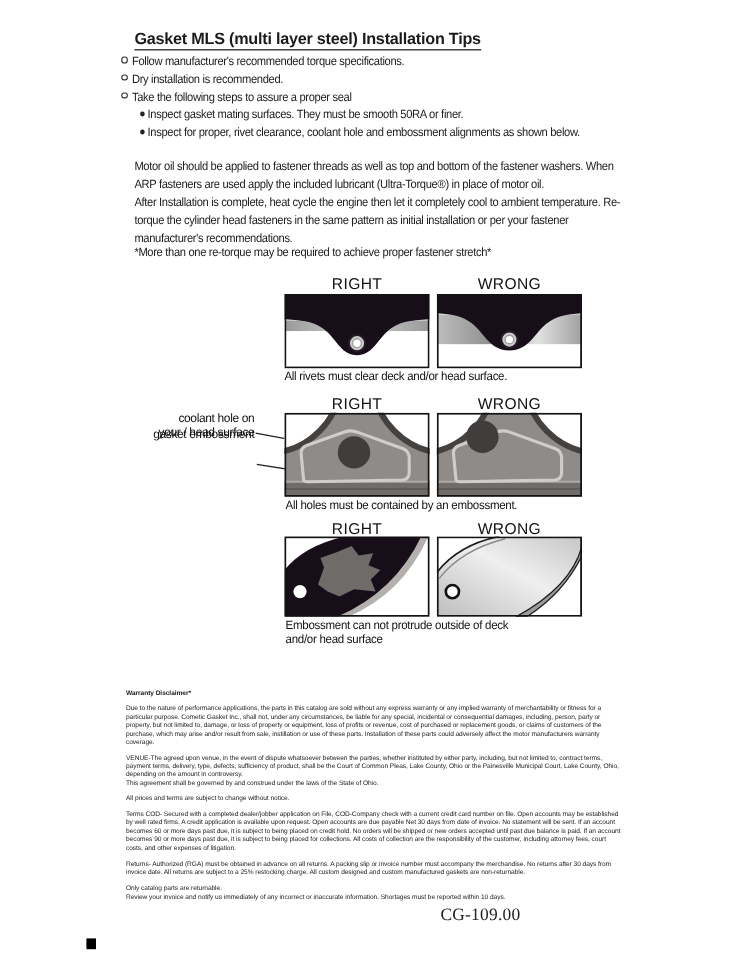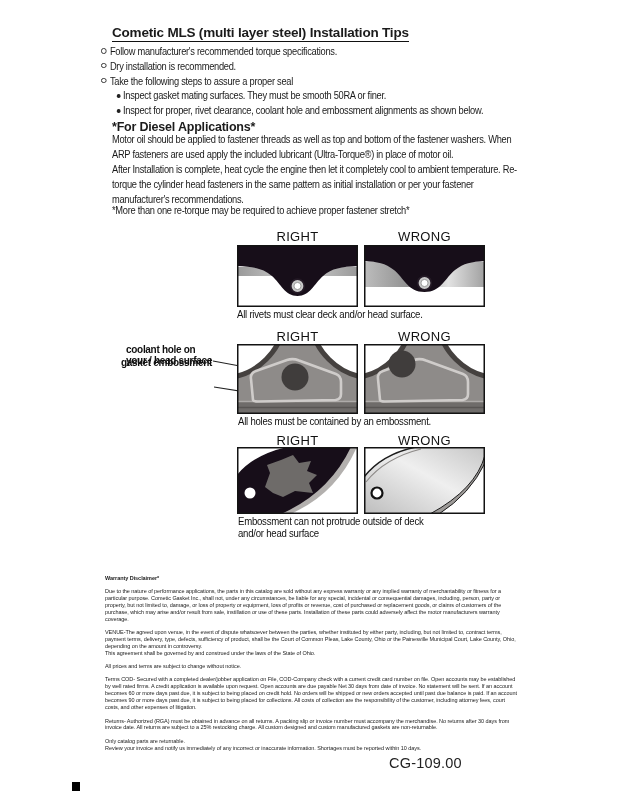--- a/index.html
+++ b/index.html
@@ -27,51 +27,50 @@
   .para{position:absolute;left:112px;}
   #para1{top:133px;}
   #para2{top:163px;}
   #note{top:204px;white-space:nowrap;}
   
   .dlabel{position:absolute;width:121px;text-align:center;font-size:13px;
     letter-spacing:0.3px;color:#111;}
   .panel{position:absolute;width:121px;line-height:0;}
   .caption{position:absolute;font-size:10px;letter-spacing:-0.25px;line-height:11.8px;color:#111;
     transform:scaleX(0.96);transform-origin:0 0;white-space:nowrap;}
-  .side-label{position:absolute;right:406px;font-size:10px;
-    letter-spacing:-0.3px;line-height:11.2px;color:#111;white-space:nowrap;font-weight:bold;}
+  .side-label{position:absolute;right:406px;text-align:right;font-size:10px;
+    letter-spacing:-0.3px;line-height:11.2px;color:#111;white-space:nowrap;}
   #coolant-label{top:344px;}
   #embossment-label{top:357px;}
   #leader-lines{position:absolute;left:205px;top:340px;}
   
   #legal{position:absolute;left:105px;top:575px;width:414px;font-size:5.5px;
     line-height:6.9px;letter-spacing:-0.05px;color:#222;}
   #legal .lh{font-weight:bold;margin:0 0 6px 0;}
   #legal .lp{margin:0 0 6.5px 0;}
   #legal .lp.tight{margin:0;}
   
-  #footer{position:absolute;left:389px;top:755px;font-size:14.5px;letter-spacing:0.2px;color:#222;}
+  #footer{position:absolute;left:367px;top:755px;font-size:14.5px;letter-spacing:0.2px;color:#222;font-family:Liberation Serif, serif;}
   #corner-mark{position:absolute;left:72px;top:782px;width:8px;height:9px;background:#000;}
 </style>
 </head>
 <body>
 
 <div class="page">
 
-  <div class="title">Cometic MLS (multi layer steel) Installation Tips</div>
+  <div class="title">Gasket MLS (multi layer steel) Installation Tips</div>
 
   <div class="bullets body-text">
     <div class="bullet-line"><span class="o-bullet"></span><span>Follow manufacturer's recommended torque specifications.</span></div>
     <div class="bullet-line"><span class="o-bullet"></span><span>Dry installation is recommended.</span></div>
     <div class="bullet-line"><span class="o-bullet"></span><span>Take the following steps to assure a proper seal</span></div>
     <div class="bullet-line sub"><span class="dot-bullet"></span><span>Inspect gasket mating surfaces.  They must be smooth 50RA or finer.</span></div>
     <div class="bullet-line sub"><span class="dot-bullet"></span><span>Inspect for proper, rivet clearance, coolant hole and embossment alignments as shown below.</span></div>
   </div>
 
-  <div class="section-heading">*For Diesel Applications*</div>
   <div id="para1" class="para body-text">Motor oil should be applied to fastener threads as well as top and bottom of the fastener washers. When ARP fasteners are used apply the included lubricant (Ultra-Torque®) in place of motor oil.</div>
   <div id="para2" class="para body-text">After Installation is complete, heat cycle the engine then let it completely cool to ambient temperature. Re-torque the cylinder head fasteners in the same pattern as initial installation or per your fastener manufacturer's recommendations.</div>
   <div id="note" class="para body-text">*More than one re-torque may be required to achieve proper fastener stretch*</div>
 
   <div class="dlabel" style="left:237px;top:229px;">RIGHT</div>
   <div class="dlabel" style="left:364px;top:229px;">WRONG</div>
 
   <div class="panel" style="left:237px;top:245px;">
     <svg width="121" height="62" viewBox="0 0 121 62">
       <defs>

